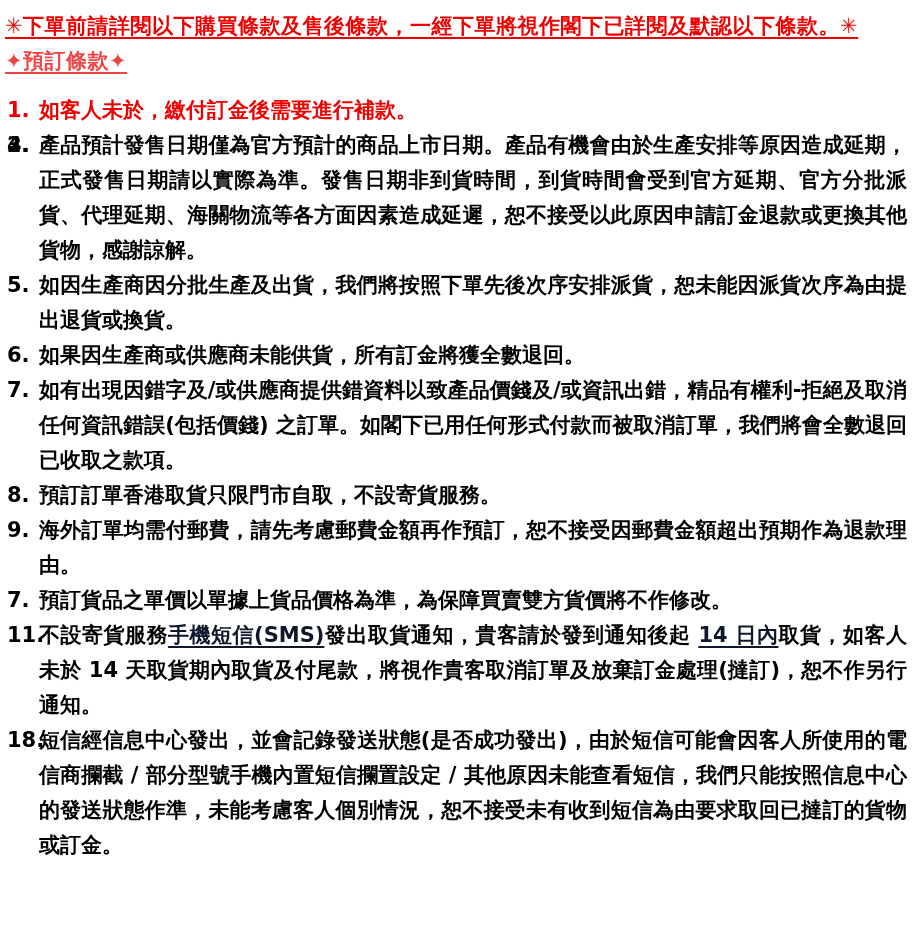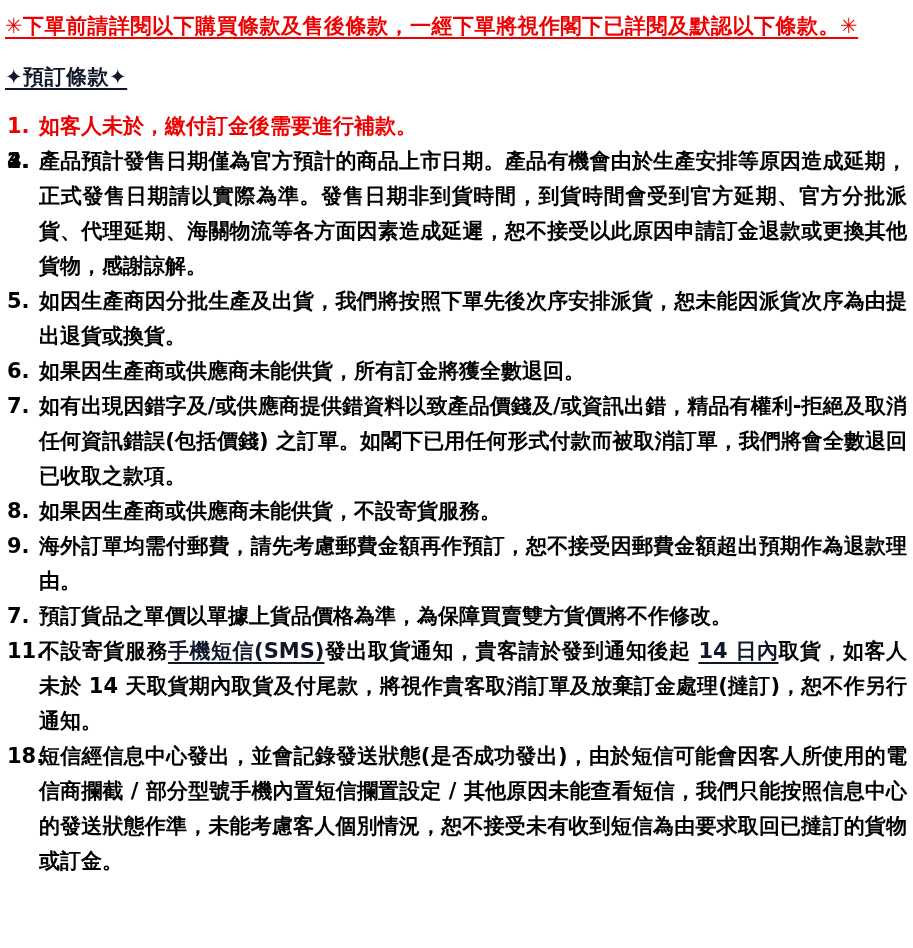--- a/index.html
+++ b/index.html
@@ -14,25 +14,24 @@
     color: #000000;
     font-weight: bold;
     font-size: 21px;
     line-height: 35px;
   }
   .warning-heading {
     color: #ee0000;
     text-decoration: underline;
     text-underline-offset: 4px;
     margin-top: 3px;
-    margin-bottom: 16px;
     letter-spacing: 0.5px;
   }
   .section-title {
-    color: #0f172a;
+    color: #ef4444;
     text-decoration: underline;
     text-underline-offset: 4px;
     margin-bottom: 14px;
     letter-spacing: 0.5px;
   }
   ol.terms-list {
     list-style: none;
   }
   ol.terms-list li {
     position: relative;
@@ -88,21 +87,21 @@
     <span>如果因生產商或供應商未能供貨，所有訂金將獲全數退回。</span>
   </li>
 
   <li>
     <span class="num">7.</span>
     <span>如有出現因錯字及/或供應商提供錯資料以致產品價錢及/或資訊出錯，精品有權利-拒絕及取消任何資訊錯誤(包括價錢) 之訂單。如閣下已用任何形式付款而被取消訂單，我們將會全數退回已收取之款項。</span>
   </li>
 
   <li>
     <span class="num">8.</span>
-    <span>如果因生產商或供應商未能供貨，不設寄貨服務。</span>
+    <span>預訂訂單香港取貨只限門市自取，不設寄貨服務。</span>
   </li>
 
   <li>
     <span class="num">9.</span>
     <span>海外訂單均需付郵費，請先考慮郵費金額再作預訂，恕不接受因郵費金額超出預期作為退款理由。</span>
   </li>
 
   <li>
     <span class="num">7.</span>
     <span>預訂貨品之單價以單據上貨品價格為準，為保障買賣雙方貨價將不作修改。</span>

